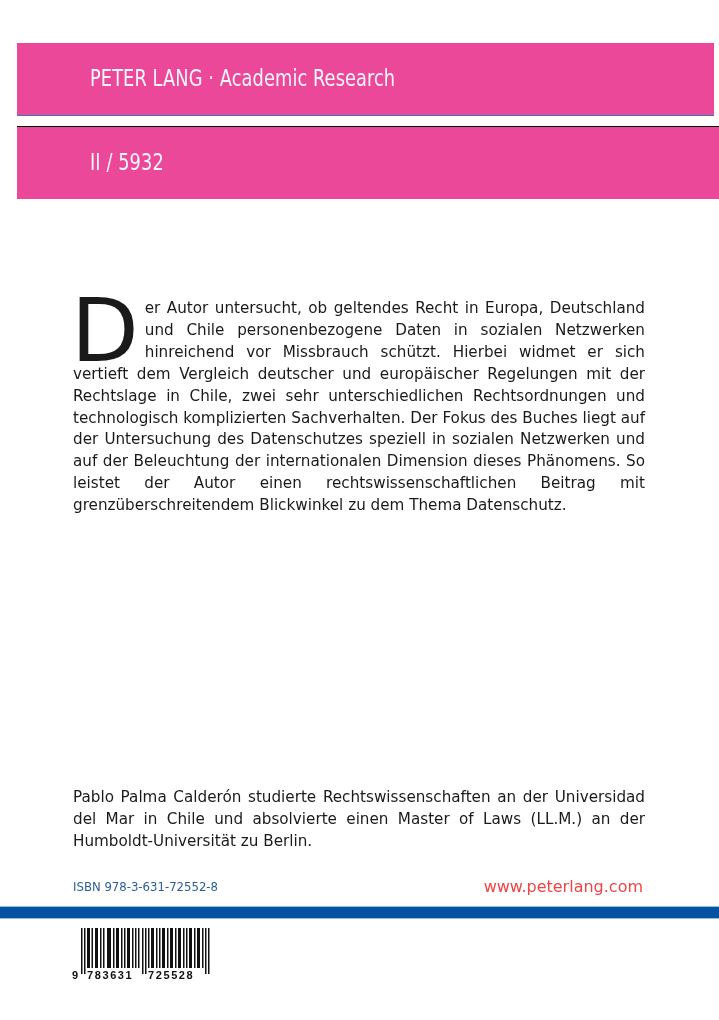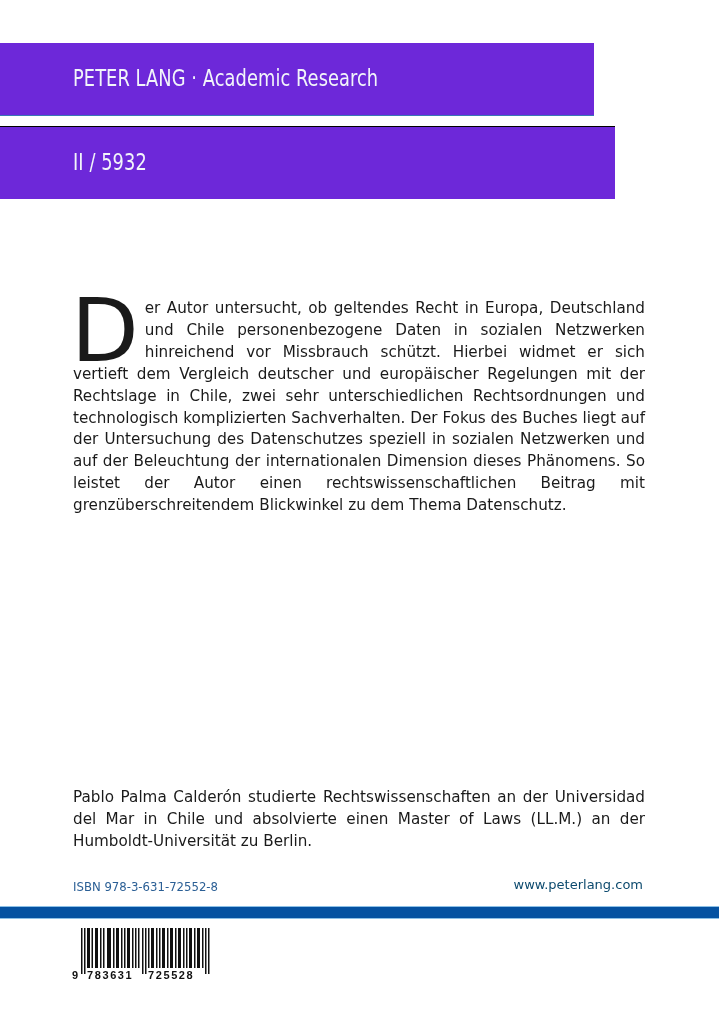--- a/index.html
+++ b/index.html
@@ -1,32 +1,32 @@
 <!DOCTYPE html>
 <html><head>
 <meta charset="utf-8">
 <style>
   html, body { margin:0; padding:0; }
   body { width:719px; height:1020px; background:#ffffff; position:relative; overflow:hidden;
          font-family:"DejaVu Sans", sans-serif; color:#1a1a1a; }
-  .band { position:absolute; left:0; width:594px; background:#6d28d9; }
+  .band { position:absolute; left:17px; width:697px; background:#ec4899; }
   .band1 { top:43px; height:72px; border-bottom:1px solid #3a77b8; }
   .band2 { top:126px; height:72px; border-top:1px solid #000000;padding-left:21px; }
   .band-text { position:absolute; left:73px; color:#f2f5fa; font-family:"DejaVu Sans Condensed","DejaVu Sans", sans-serif;
                font-size:23px; letter-spacing:0.1px; transform:scaleX(0.86); transform-origin:left center; white-space:nowrap; }
   .band1 .band-text { top:22px; }
   .band2 .band-text { top:22px; }
   .blurb { position:absolute; left:73px; top:298px; width:572px; font-size:15.2px; line-height:21.9px;
            text-align:justify; }
   .dropcap { float:left; font-size:88px; line-height:68px; height:66px; margin:-1px 6px 0 -2px;
              font-family:"DejaVu Sans", sans-serif; color:#1a1a1a; }
   .bio { position:absolute; left:73px; top:787px; width:572px; font-size:15.2px; line-height:21.9px; text-align:justify; }
   .bio b { font-weight:normal; }
   .isbn { position:absolute; left:73px; top:879px; font-size:13px; color:#2b5f95; transform:scaleX(0.9); transform-origin:left; }
-  .url { position:absolute; right:76px; top:877px; font-size:13px; color:#0c4a6e; }
+  .url { position:absolute; right:76px; top:877px; font-size:16px; color:#ef4444; }
   .stripe { position:absolute; left:0; top:906px; width:719px; height:11px; background:#0552a1;
             border-top:1px solid #8cc0e6; border-bottom:1px solid #8cc0e6; }
   .barcode { position:absolute; left:72px; top:928px; width:150px; height:52px; }
 </style>
 </head>
 <body>
 
 <div class="band band1">
   <span class="band-text">PETER LANG · Academic Research</span>
 </div>

